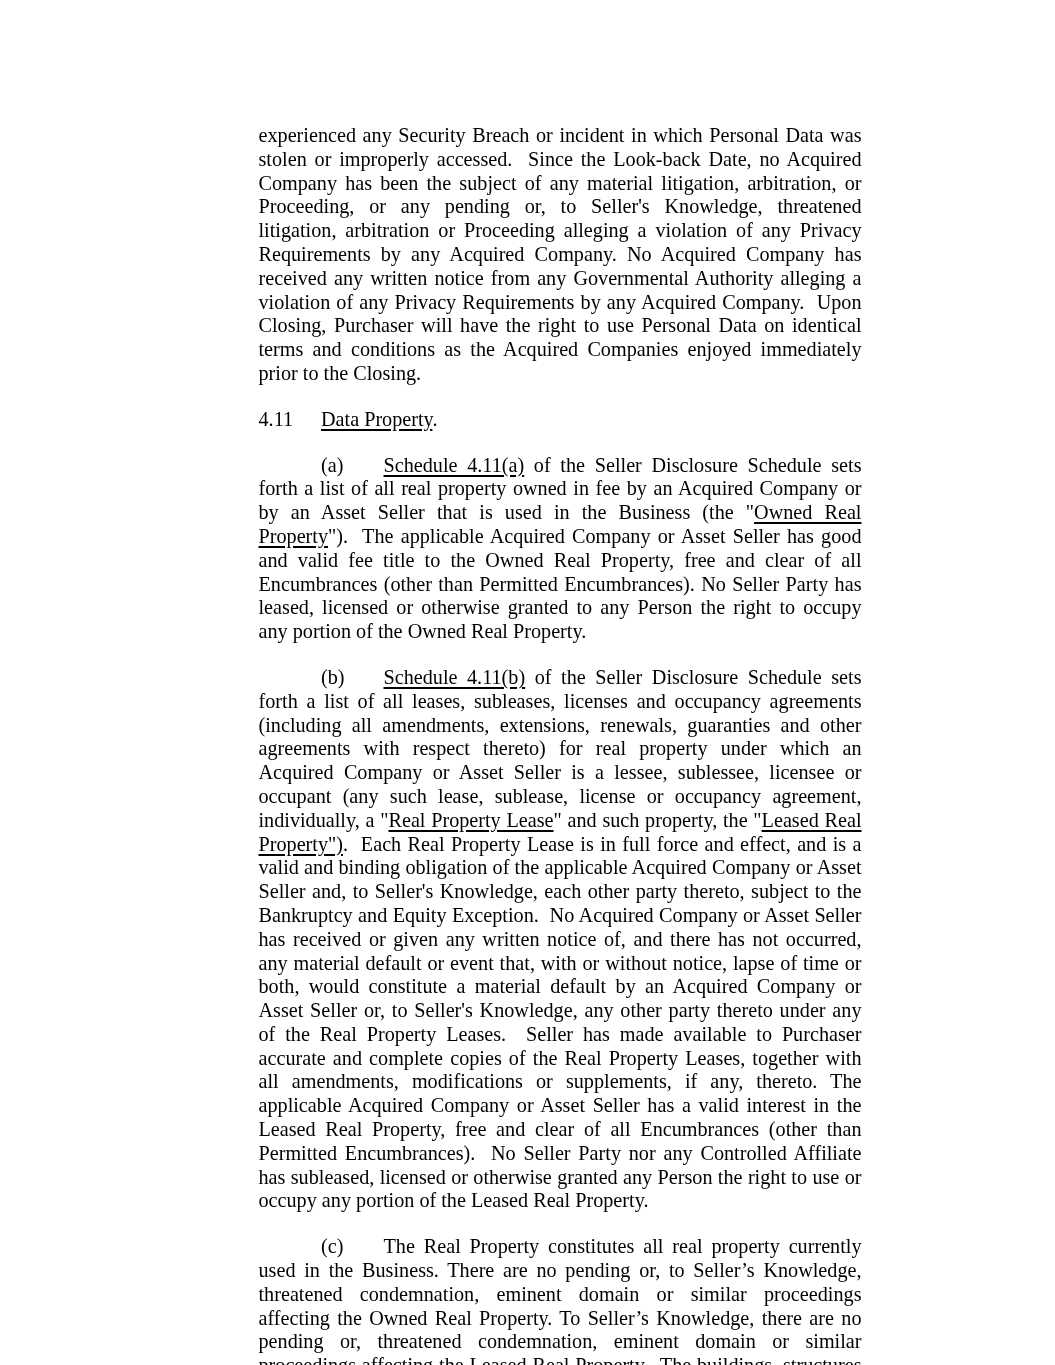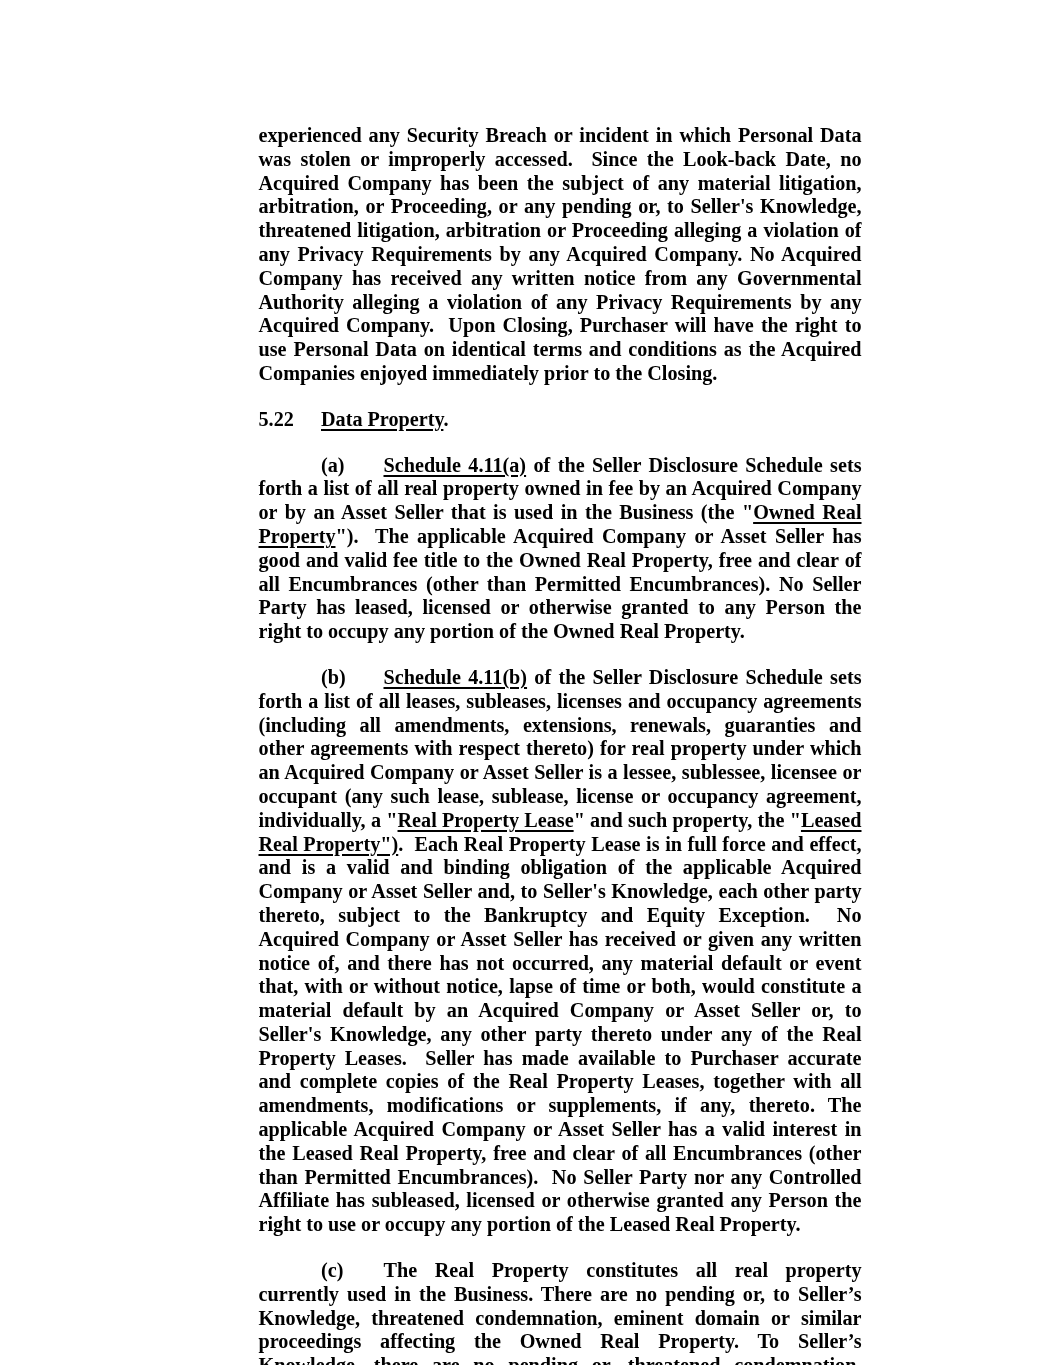--- a/index.html
+++ b/index.html
@@ -9,21 +9,20 @@
     height: 1365px;
     margin: 0 auto;
     background: #ffffff;
     color: #000000;
     font-family: "Liberation Serif", "DejaVu Serif", serif;
     font-size: 20.2px;
     line-height: 23.8px;
     box-sizing: border-box;
     padding: 124px 121px 0 186px;
     overflow: hidden;
-    font-weight: bold;
   }
   .para {
     margin: 0 0 22px 0;
     text-align: justify;
   }
   .para.indent { text-indent: 62.5px; }
   .tab-label {
     display: inline-block;
     width: 62.5px;
     text-indent: 0;
@@ -33,18 +32,18 @@
     text-decoration-thickness: 1.5px;
     text-underline-offset: 2.5px;
   }
 </style>
 </head>
 <body>
 
 <div class="page">
   <div id="doc">
       <p class="para"><span class="run">experienced any Security Breach or incident in which Personal Data was stolen or improperly accessed.&nbsp; Since the Look-back Date, no Acquired Company has been the subject of any material litigation, arbitration, or Proceeding, or any pending or, to Seller's Knowledge, threatened litigation, arbitration or Proceeding alleging a violation of any Privacy Requirements by any Acquired Company. No Acquired Company has received any written notice from any Governmental Authority alleging a violation of any Privacy Requirements by any Acquired Company.&nbsp; Upon Closing, Purchaser will have the right to use Personal Data on identical terms and conditions as the Acquired Companies enjoyed immediately prior to the Closing.</span></p>
-      <p class="para heading"><span class="tab-label">5.22</span><span class="u">Data Property</span><span class="run">.</span></p>
+      <p class="para heading"><span class="tab-label">4.11</span><span class="u">Data Property</span><span class="run">.</span></p>
       <p class="para indent"><span class="tab-label">(a)</span><span class="u">Schedule 4.11(a)</span><span class="run"> of the Seller Disclosure Schedule sets forth a list of all real property owned in fee by an Acquired Company or by an Asset Seller that is used in the Business (the "</span><span class="u">Owned Real Property</span><span class="run">").&nbsp; The applicable Acquired Company or Asset Seller has good and valid fee title to the Owned Real Property, free and clear of all Encumbrances (other than Permitted Encumbrances). No Seller Party has leased, licensed or otherwise granted to any Person the right to occupy any portion of the Owned Real Property.</span></p>
       <p class="para indent"><span class="tab-label">(b)</span><span class="u">Schedule 4.11(b)</span><span class="run"> of the Seller Disclosure Schedule sets forth a list of all leases, subleases, licenses and occupancy agreements (including all amendments, extensions, renewals, guaranties and other agreements with respect thereto) for real property under which an Acquired Company or Asset Seller is a lessee, sublessee, licensee or occupant (any such lease, sublease, license or occupancy agreement, individually, a "</span><span class="u">Real Property Lease</span><span class="run">" and such property, the "</span><span class="u">Leased Real Property")</span><span class="run">.&nbsp; Each Real Property Lease is in full force and effect, and is a valid and binding obligation of the applicable Acquired Company or Asset Seller and, to Seller's Knowledge, each other party thereto, subject to the Bankruptcy and Equity Exception.&nbsp; No Acquired Company or Asset Seller has received or given any written notice of, and there has not occurred, any material default or event that, with or without notice, lapse of time or both, would constitute a material default by an Acquired Company or Asset Seller or, to Seller's Knowledge, any other party thereto under any of the Real Property Leases.&nbsp; Seller has made available to Purchaser accurate and complete copies of the Real Property Leases, together with all amendments, modifications or supplements, if any, thereto. The applicable Acquired Company or Asset Seller has a valid interest in the Leased Real Property, free and clear of all Encumbrances (other than Permitted Encumbrances).&nbsp; No Seller Party nor any Controlled Affiliate has subleased, licensed or otherwise granted any Person the right to use or occupy any portion of the Leased Real Property.</span></p>
       <p class="para indent"><span class="tab-label">(c)</span><span class="run">The Real Property constitutes all real property currently used in the Business. There are no pending or, to Seller’s Knowledge, threatened condemnation, eminent domain or similar proceedings affecting the Owned Real Property. To Seller’s Knowledge, there are no pending or, threatened condemnation, eminent domain or similar proceedings affecting the Leased Real Property.&nbsp; The buildings, structures and premises included in or located upon any of the Real Property are in all material respects in good operating condition and repair and sufficient to permit the continued operation of the Business in the ordinary course of business.</span></p>
     </div>
 </div>
 
 </body></html>

